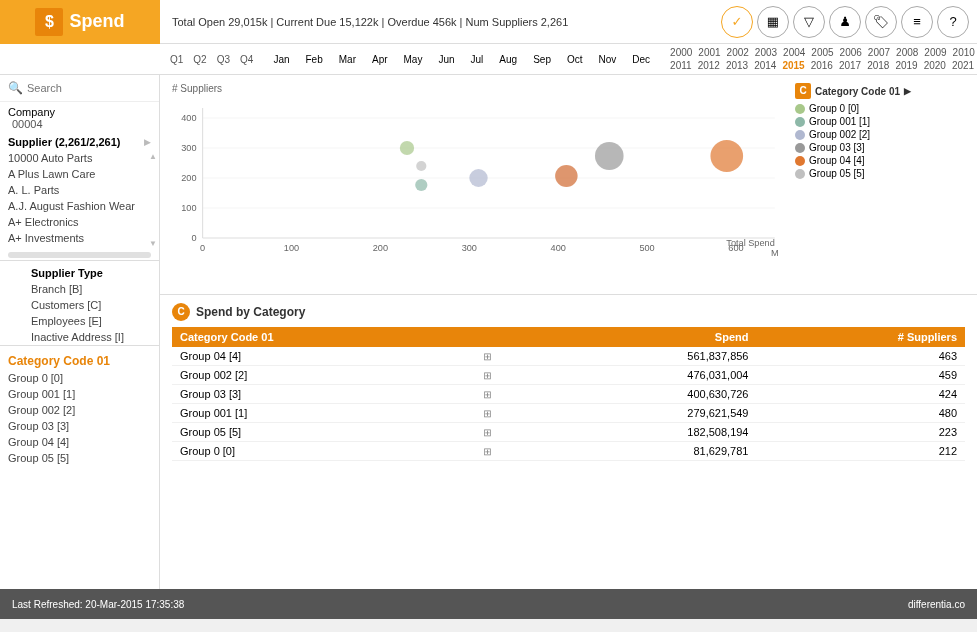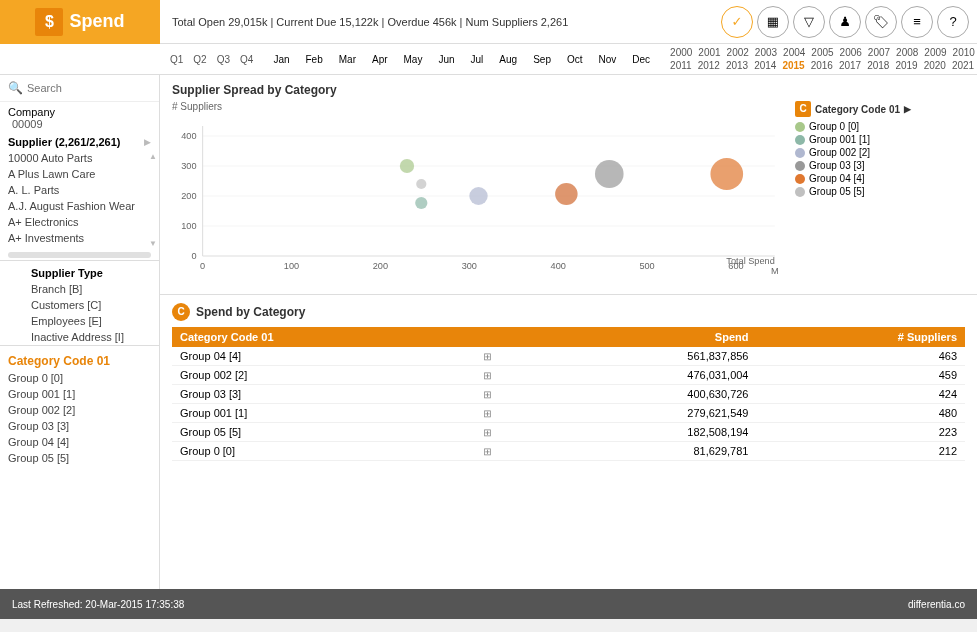--- a/index.html
+++ b/index.html
@@ -140,21 +140,21 @@
   <div class="sidebar">
 
     <div class="search-bar">
       <span class="search-icon">🔍</span>
       <input class="search-input" type="text" placeholder="Search" style="">
 
     </div>
 
     <div style="padding: 4px 8px 2px;">
       <div style="font-weight:normal; font-size:11px;">Company</div>
-      <div style="font-size:11px; color:#555; padding-left:4px;">00009</div>
+      <div style="font-size:11px; color:#555; padding-left:4px;">00004</div>
     </div>
 
     <div class="supplier-header">
       <span style="font-weight:bold; font-size:11px;">Supplier (2,261/2,261)</span>
       <span style="font-size:9px; color:#bbb; cursor:pointer;">▶</span>
     </div>
     <div style="display:flex; overflow:hidden; height:100px;">
       <div style="flex:1; overflow-y:auto;">
         <div class="sidebar-item">10000 Auto Parts</div>
         <div class="sidebar-item">A Plus Lawn Care</div>
@@ -186,21 +186,20 @@
       <div class="sidebar-item">Group 002 [2]</div>
       <div class="sidebar-item">Group 03 [3]</div>
       <div class="sidebar-item">Group 04 [4]</div>
       <div class="sidebar-item">Group 05 [5]</div>
     </div>
   </div>
 
   <div class="content">
 
     <div class="chart-area">
-      <div class="chart-title">Supplier Spread by Category</div>
       <div class="chart-inner">
         <div style="flex:1; position:relative;">
           <div class="chart-subtitle"># Suppliers</div>
           <svg width="100%" height="160" viewBox="0 0 600 160" preserveAspectRatio="none">
 
             <line x1="30" y1="10" x2="30" y2="140" stroke="#ddd" stroke-width="1"></line>
             <line x1="30" y1="140" x2="590" y2="140" stroke="#ddd" stroke-width="1"></line>
             <line x1="30" y1="110" x2="590" y2="110" stroke="#eee" stroke-width="0.5"></line>
             <line x1="30" y1="80" x2="590" y2="80" stroke="#eee" stroke-width="0.5"></line>
             <line x1="30" y1="50" x2="590" y2="50" stroke="#eee" stroke-width="0.5"></line>

